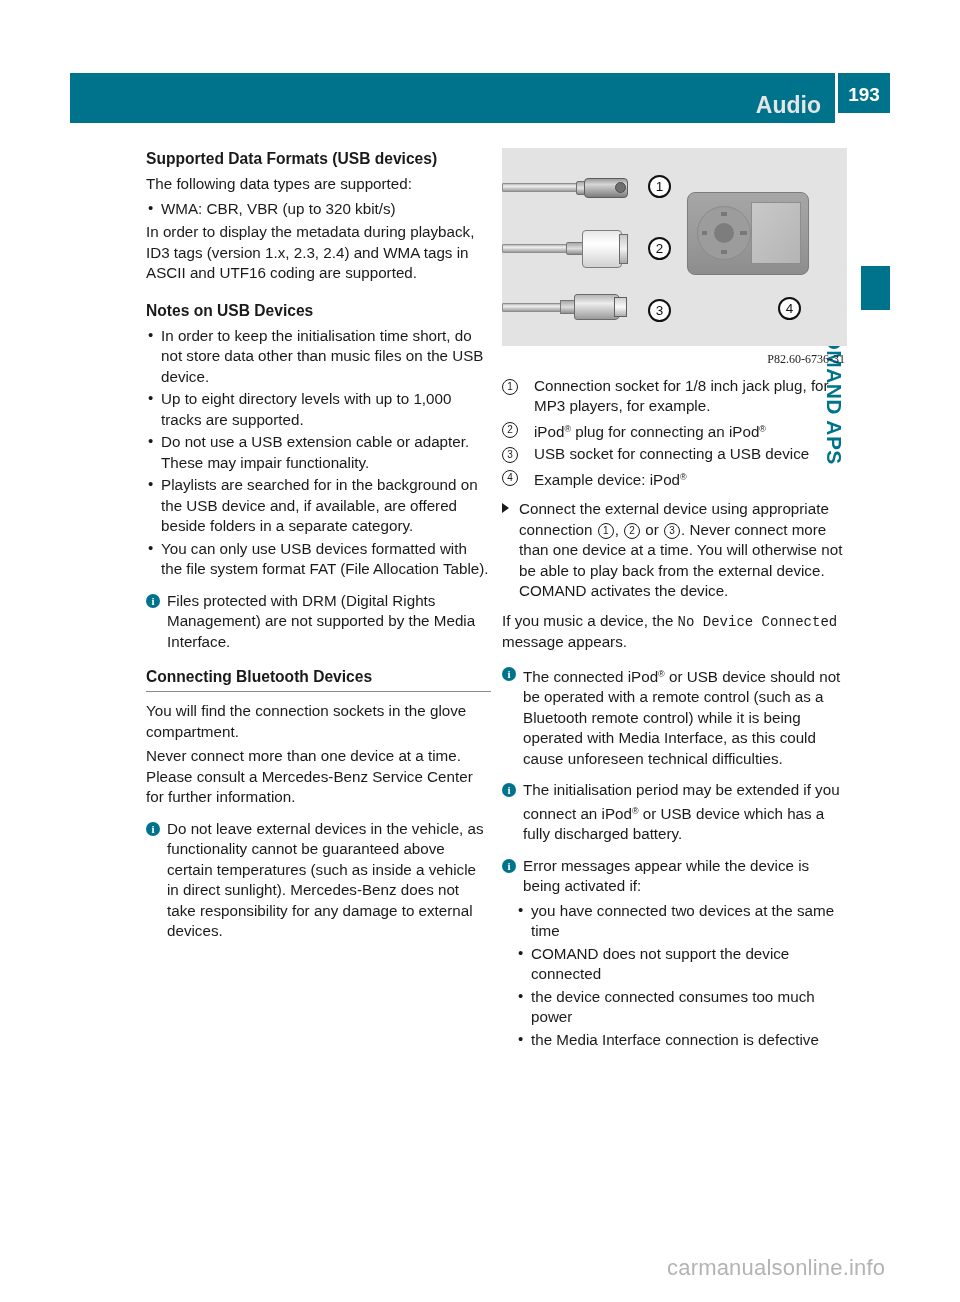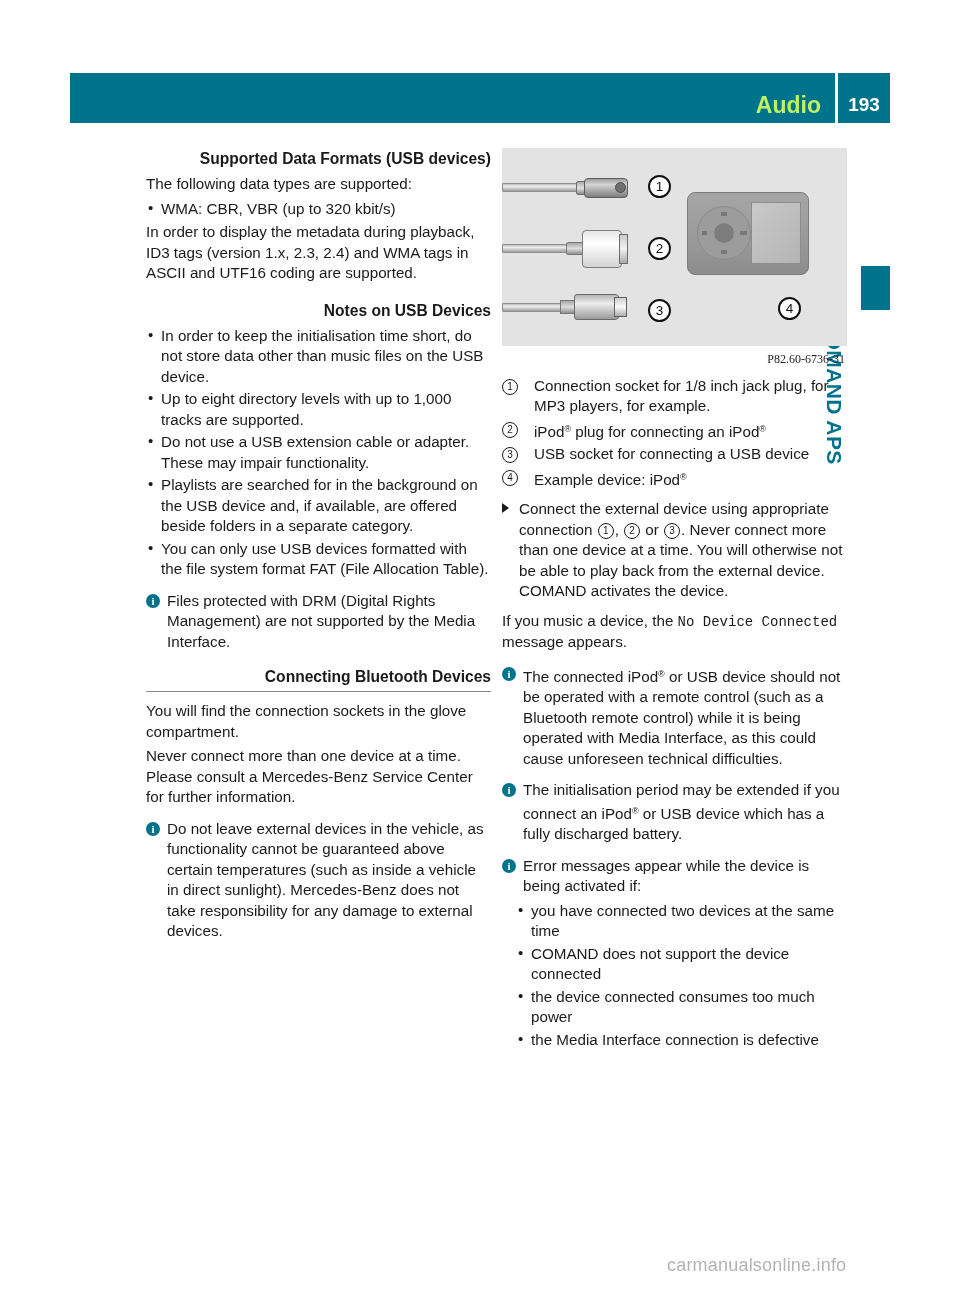--- a/index.html
+++ b/index.html
@@ -29,28 +29,28 @@
     left: 0; top: 0;
     width: 765px;
     height: 50px;
     background: #00738c;
     box-sizing: border-box;
   }
   .header-page {
     position: absolute;
     left: 768px; top: 0;
     width: 52px;
-    height: 50px;
+    height: 40px;
     background: #00738c;
   }
   .header-title {
     position: absolute;
     right: 14px;
     bottom: 6px;
-    color: #bef264;
+    color: #e5e5e5;
     font-size: 23px;
     font-weight: bold;
     letter-spacing: 0px;
     line-height: 1;
   }
   .header-pagenum {
     position: absolute;
     left: 0;
     right: 0;
     bottom: 9px;
@@ -93,21 +93,20 @@
     line-height: 20.5px;
   }
   .col-left  { left: 146px; }
   .col-right { left: 502px; }
 
   h2.section-head {
     margin: 0 0 5px 0;
     font-size: 15.6px;
     font-weight: bold;
     line-height: 21px;
-    text-align: right;
   }
   h2.section-head.ruled {
     border-bottom: 1.5px solid #8a8a8a;
     padding-bottom: 4px;
     margin-top: 14px;
     margin-bottom: 9px;
   }
   h2.section-head.spaced { margin-top: 16px; }
 
   p.para {
@@ -359,21 +358,21 @@
     width: 48px; height: 60px;
     background: linear-gradient(to bottom right,#c9c9c9,#b4b4b4);
     border: 1px solid #8d8d8d;
   }
 
   
   .watermark {
     position: absolute;
     left: 667px;
     top: 1255px;
-    font-size: 18px;
+    font-size: 22px;
     color: #b3b3b3;
     letter-spacing: 0.2px;
     font-family: "Liberation Sans", sans-serif;
   }
 </style>
 </head>
 <body>
 
 <div class="header-bar">
   <div class="header-band">

